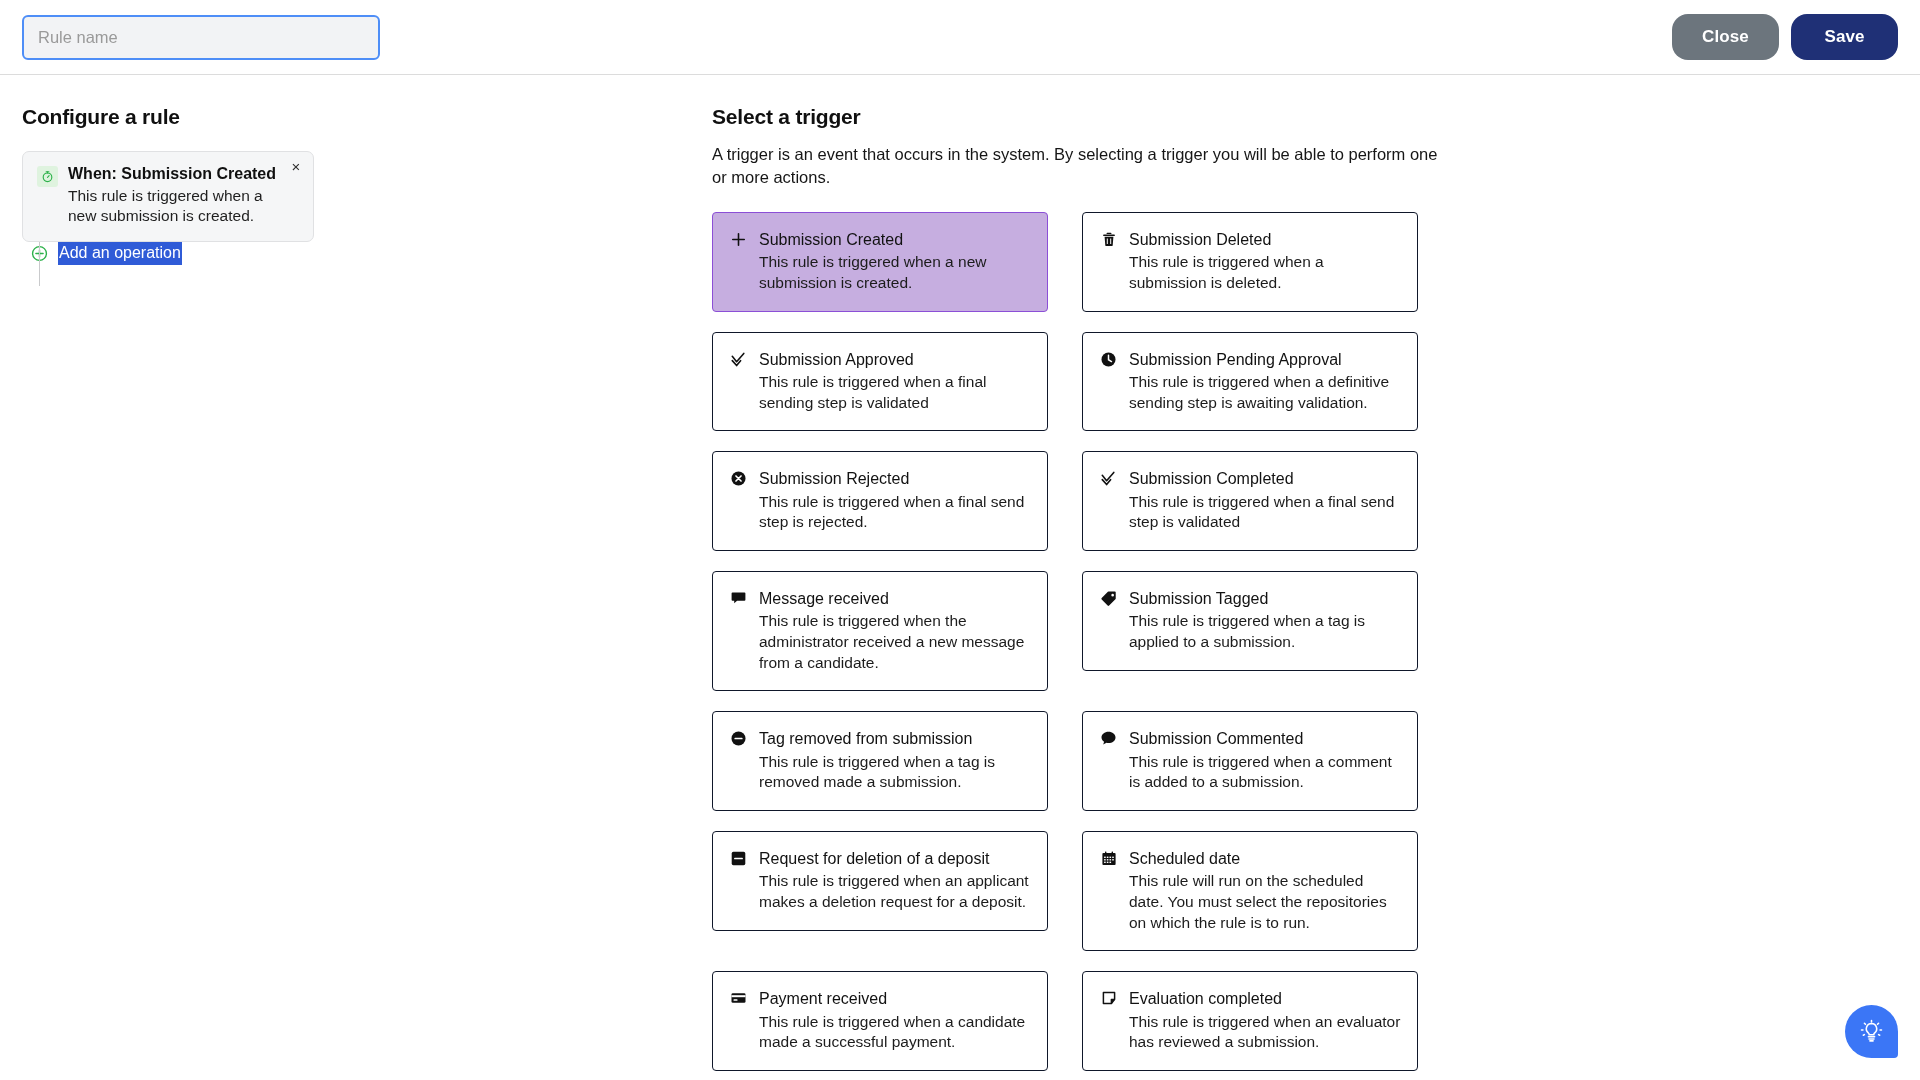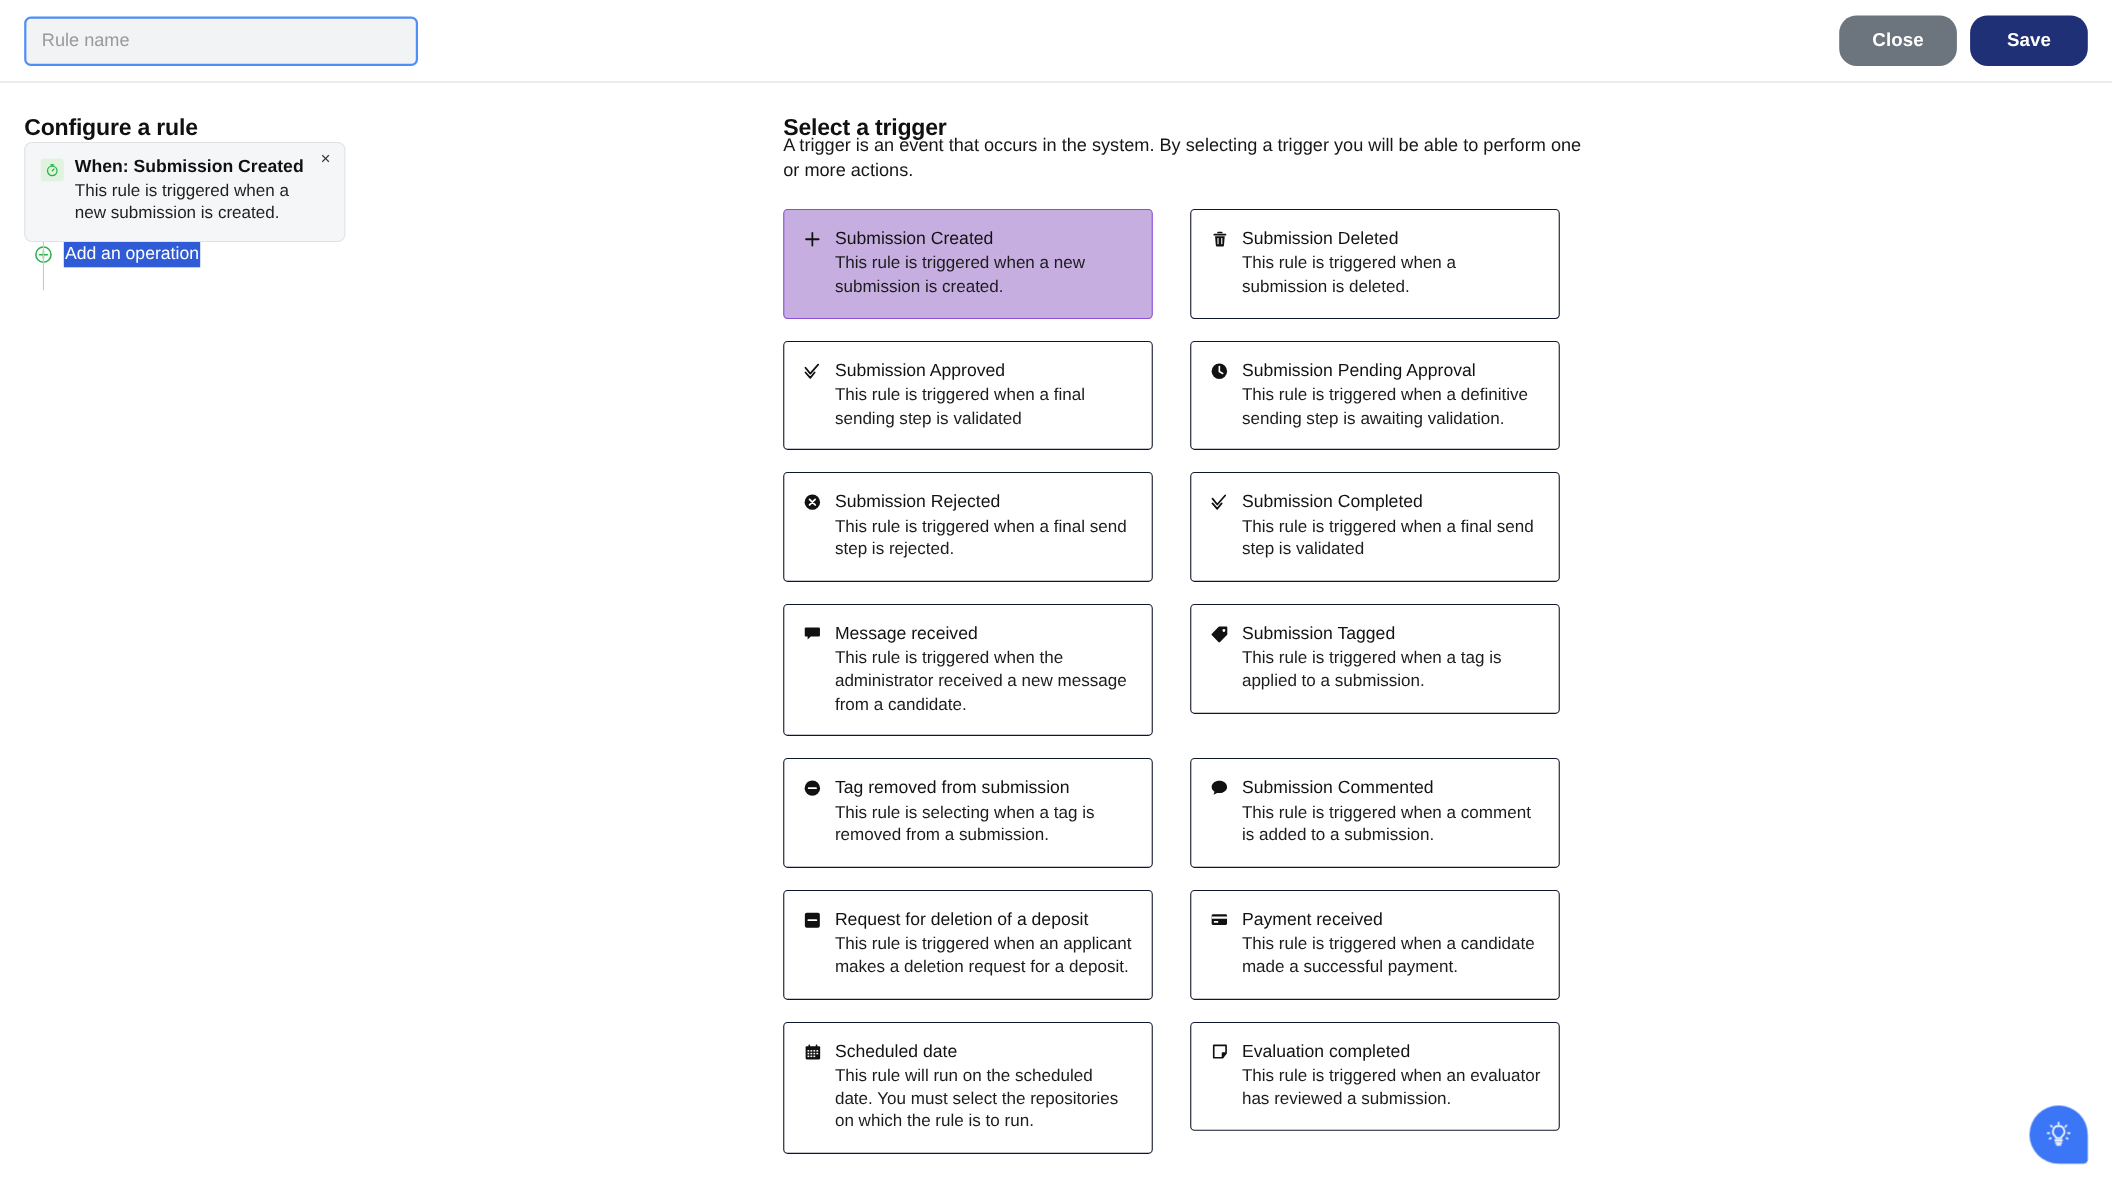--- a/index.html
+++ b/index.html
@@ -62,20 +62,21 @@
     padding: 30px 22px 0 22px;
     gap: 0;
   }
   .left-pane { width: 668px; flex: none; }
   .right-pane { flex: 1; padding-left: 22px; }
 
   h2.section-title {
     font-size: 21px;
     font-weight: 700;
     letter-spacing: -.2px;
+    margin-bottom: 22px;
     color: #101010;
   }
 
   
   .when-wrap { position: relative; width: 292px; }
   .when-card {
     position: relative;
     background: #f5f6f7;
     border: 1px solid #e0e1e3;
     border-radius: 7px;
@@ -353,21 +354,21 @@
         </div>
         <div class="trigger-card">
           <span class="tc-icon">
             <svg width="17" height="17" viewBox="0 0 16 16" fill="#111">
               <circle cx="8" cy="8" r="6.6"></circle>
               <path d="M4.9 8 h6.2" stroke="#fff" stroke-width="1.6" stroke-linecap="round"></path>
             </svg>
           </span>
           <div class="tc-body">
             <div class="tc-title">Tag removed from submission</div>
-            <div class="tc-desc">This rule is selecting when a tag is removed from a submission.</div>
+            <div class="tc-desc">This rule is triggered when a tag is removed made a submission.</div>
           </div>
         </div>
         <div class="trigger-card">
           <span class="tc-icon">
             <svg width="17" height="16" viewBox="0 0 16 16" fill="#111">
               <path d="M8 1.8c3.9 0 7 2.5 7 5.6s-3.1 5.6-7 5.6a8.9 8.9 0 0 1-2-.2l-3.3 1.8.9-2.8C2.2 10.7 1 9.2 1 7.4 1 4.3 4.1 1.8 8 1.8z"></path>
             </svg>
           </span>
           <div class="tc-body">
             <div class="tc-title">Submission Commented</div>
@@ -377,33 +378,20 @@
         <div class="trigger-card">
           <span class="tc-icon">
             <svg width="17" height="17" viewBox="0 0 16 16" fill="#111">
               <rect x="1.6" y="1.6" width="12.8" height="12.8" rx="1.6"></rect>
               <path d="M4.6 8 h6.8" stroke="#fff" stroke-width="1.6" stroke-linecap="round"></path>
             </svg>
           </span>
           <div class="tc-body">
             <div class="tc-title">Request for deletion of a deposit</div>
             <div class="tc-desc">This rule is triggered when an applicant makes a deletion request for a deposit.</div>
-          </div>
-        </div>
-        <div class="trigger-card">
-          <span class="tc-icon">
-            <svg width="17" height="16" viewBox="0 0 16 16" fill="#111">
-              <rect x="1" y="3.2" width="14" height="9.6" rx="1.3"></rect>
-              <rect x="1" y="5.2" width="14" height="2" fill="#fff"></rect>
-              <rect x="3" y="9.2" width="4" height="1.6" rx=".5" fill="#fff"></rect>
-            </svg>
-          </span>
-          <div class="tc-body">
-            <div class="tc-title">Payment received</div>
-            <div class="tc-desc">This rule is triggered when a candidate made a successful payment.</div>
           </div>
         </div>
         <div class="trigger-card">
           <span class="tc-icon">
             <svg width="16" height="17" viewBox="0 0 16 16" fill="#111">
               <rect x="1.4" y="2.6" width="13.2" height="12" rx="1"></rect>
               <rect x="4" y="1" width="1.4" height="2.6" rx=".5"></rect>
               <rect x="10.6" y="1" width="1.4" height="2.6" rx=".5"></rect>
               <g fill="#fff">
                 <rect x="3.1" y="6.1" width="1.6" height="1.4"></rect>
@@ -420,20 +408,33 @@
               </g>
             </svg>
           </span>
           <div class="tc-body">
             <div class="tc-title">Scheduled date</div>
             <div class="tc-desc">This rule will run on the scheduled date. You must select the repositories on which the rule is to run.</div>
           </div>
         </div>
         <div class="trigger-card">
           <span class="tc-icon">
+            <svg width="17" height="16" viewBox="0 0 16 16" fill="#111">
+              <rect x="1" y="3.2" width="14" height="9.6" rx="1.3"></rect>
+              <rect x="1" y="5.2" width="14" height="2" fill="#fff"></rect>
+              <rect x="3" y="9.2" width="4" height="1.6" rx=".5" fill="#fff"></rect>
+            </svg>
+          </span>
+          <div class="tc-body">
+            <div class="tc-title">Payment received</div>
+            <div class="tc-desc">This rule is triggered when a candidate made a successful payment.</div>
+          </div>
+        </div>
+        <div class="trigger-card">
+          <span class="tc-icon">
             <svg width="16" height="16" viewBox="0 0 16 16" fill="none" stroke="#111" stroke-width="1.5" stroke-linejoin="round">
               <path d="M2.4 2.4h11.2v7l-3.2 4.2H2.4z"></path>
               <path d="M13.6 9.4h-3.2v4.2" fill="#111"></path>
             </svg>
           </span>
           <div class="tc-body">
             <div class="tc-title">Evaluation completed</div>
             <div class="tc-desc">This rule is triggered when an evaluator has reviewed a submission.</div>
           </div>
         </div>

